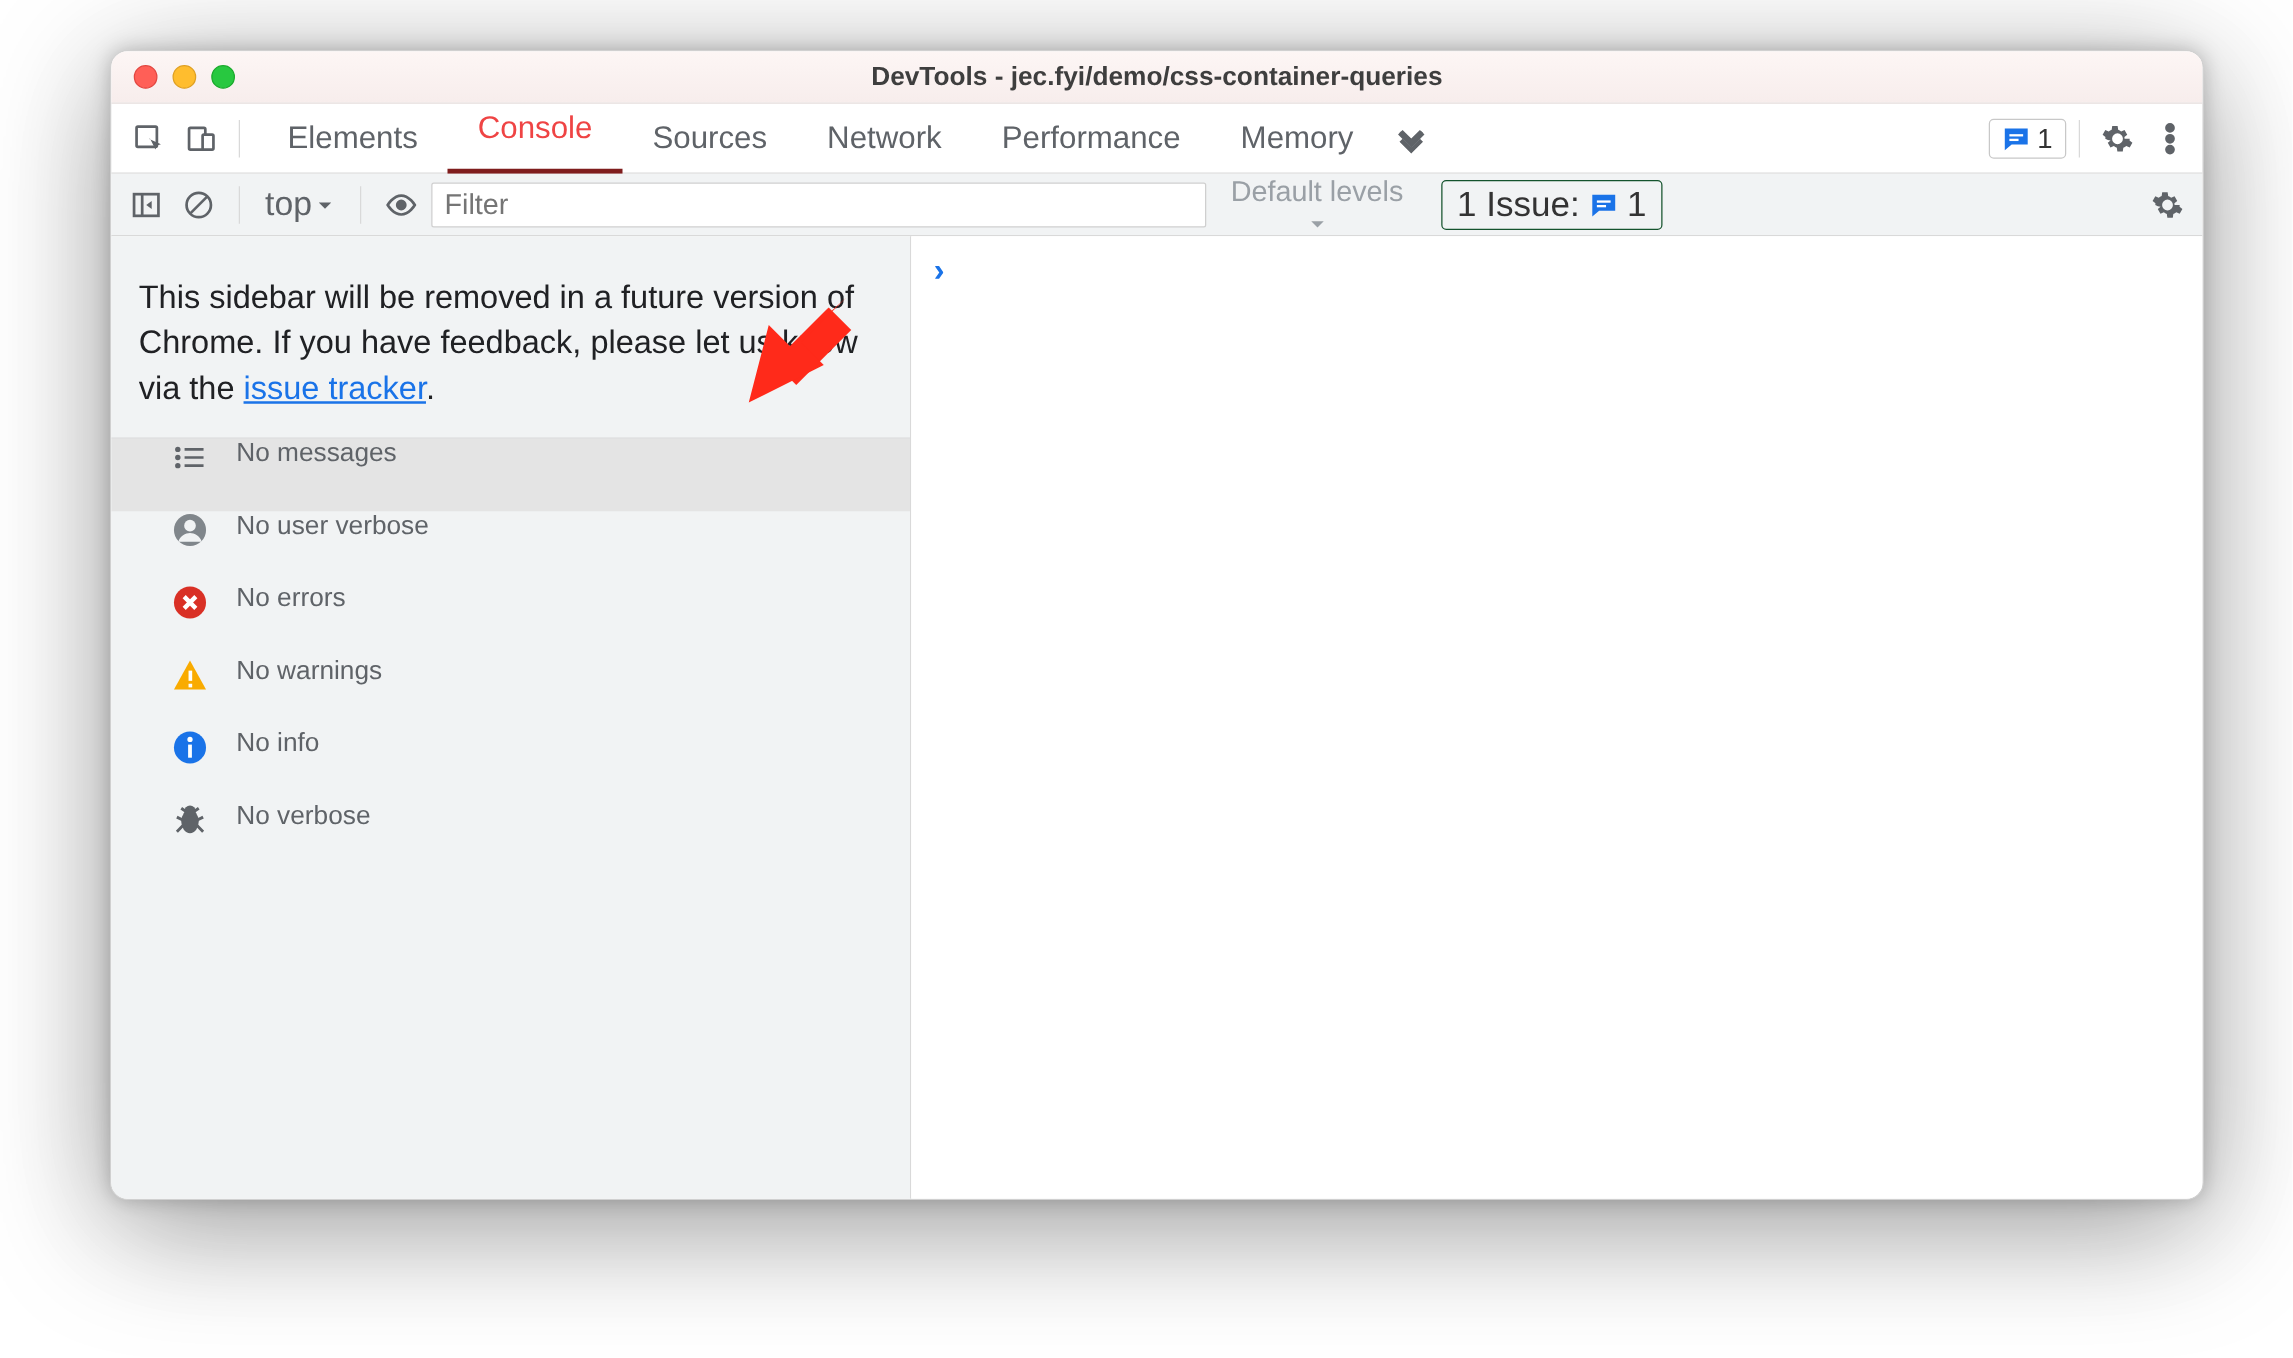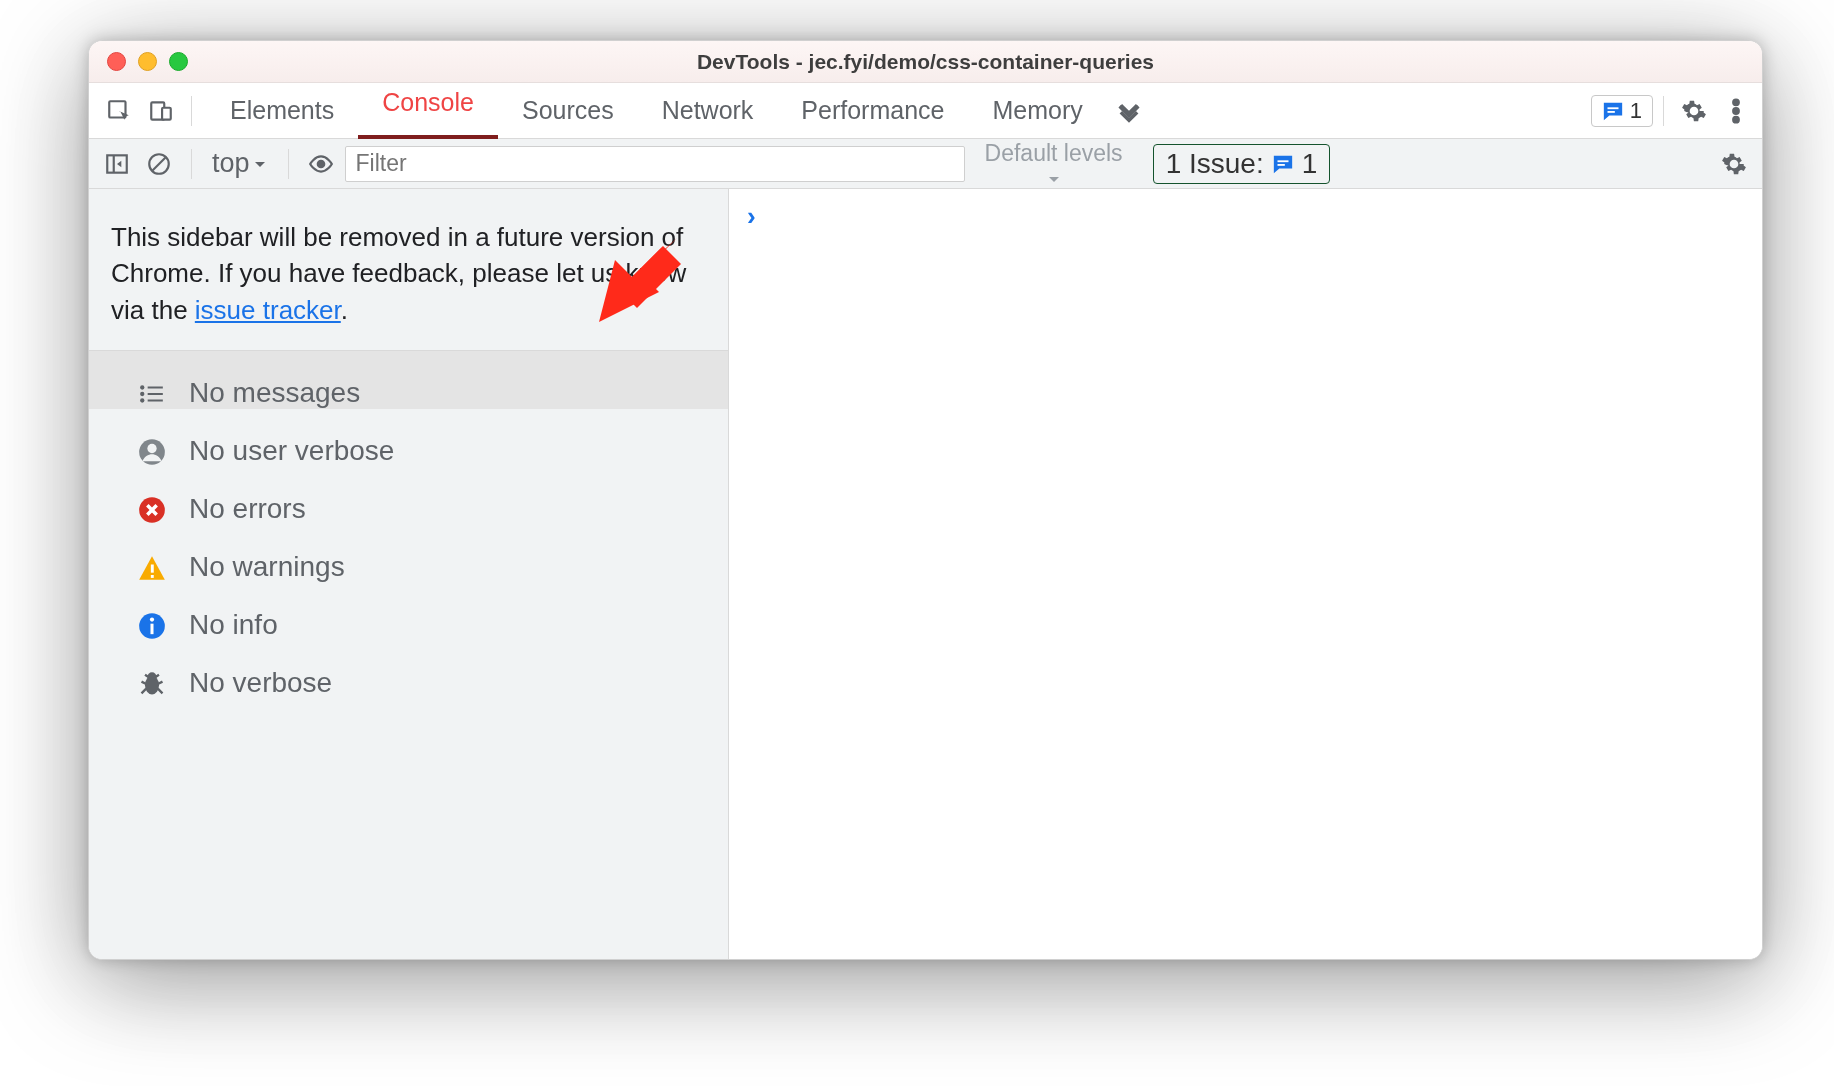--- a/index.html
+++ b/index.html
@@ -75,22 +75,22 @@
   width:640px; background:#f1f3f4; border-right:1px solid #d9d9d9;
   display:flex; flex-direction:column;
 }
 .sidebar-msg {
   padding:30px 22px 22px 22px; font-size:26px; line-height:1.4; color:#202124;
   border-bottom:1px solid #d9d9d9;
 }
 .sidebar-msg a { color:#1a73e8; text-decoration:underline; }
 .filter-list { display:flex; flex-direction:column; }
 .f-item {
-  display:flex; align-items:flex-end; gap:22px; height:58px; padding-left:48px;
-  font-size:28px; color:#5f6368;
+  display:flex; align-items:flex-start; gap:22px; height:58px; padding-left:48px;
+  font-size:21px; color:#5f6368;
 }
 .f-item.sel { background:#e4e4e4; }
 .f-item .ic { width:30px; height:30px; display:flex; align-items:center; justify-content:center;}
 .console-pane { flex:1; background:#fff; padding:12px 18px; }
 .prompt { color:#1a73e8; font-size:26px; font-weight:700;}
 .kebab svg{width:8px;height:26px;}
 
 .annotation-arrow {
   position:absolute; left:585px; top:232px; width:100px; height:100px;
   pointer-events:none;

